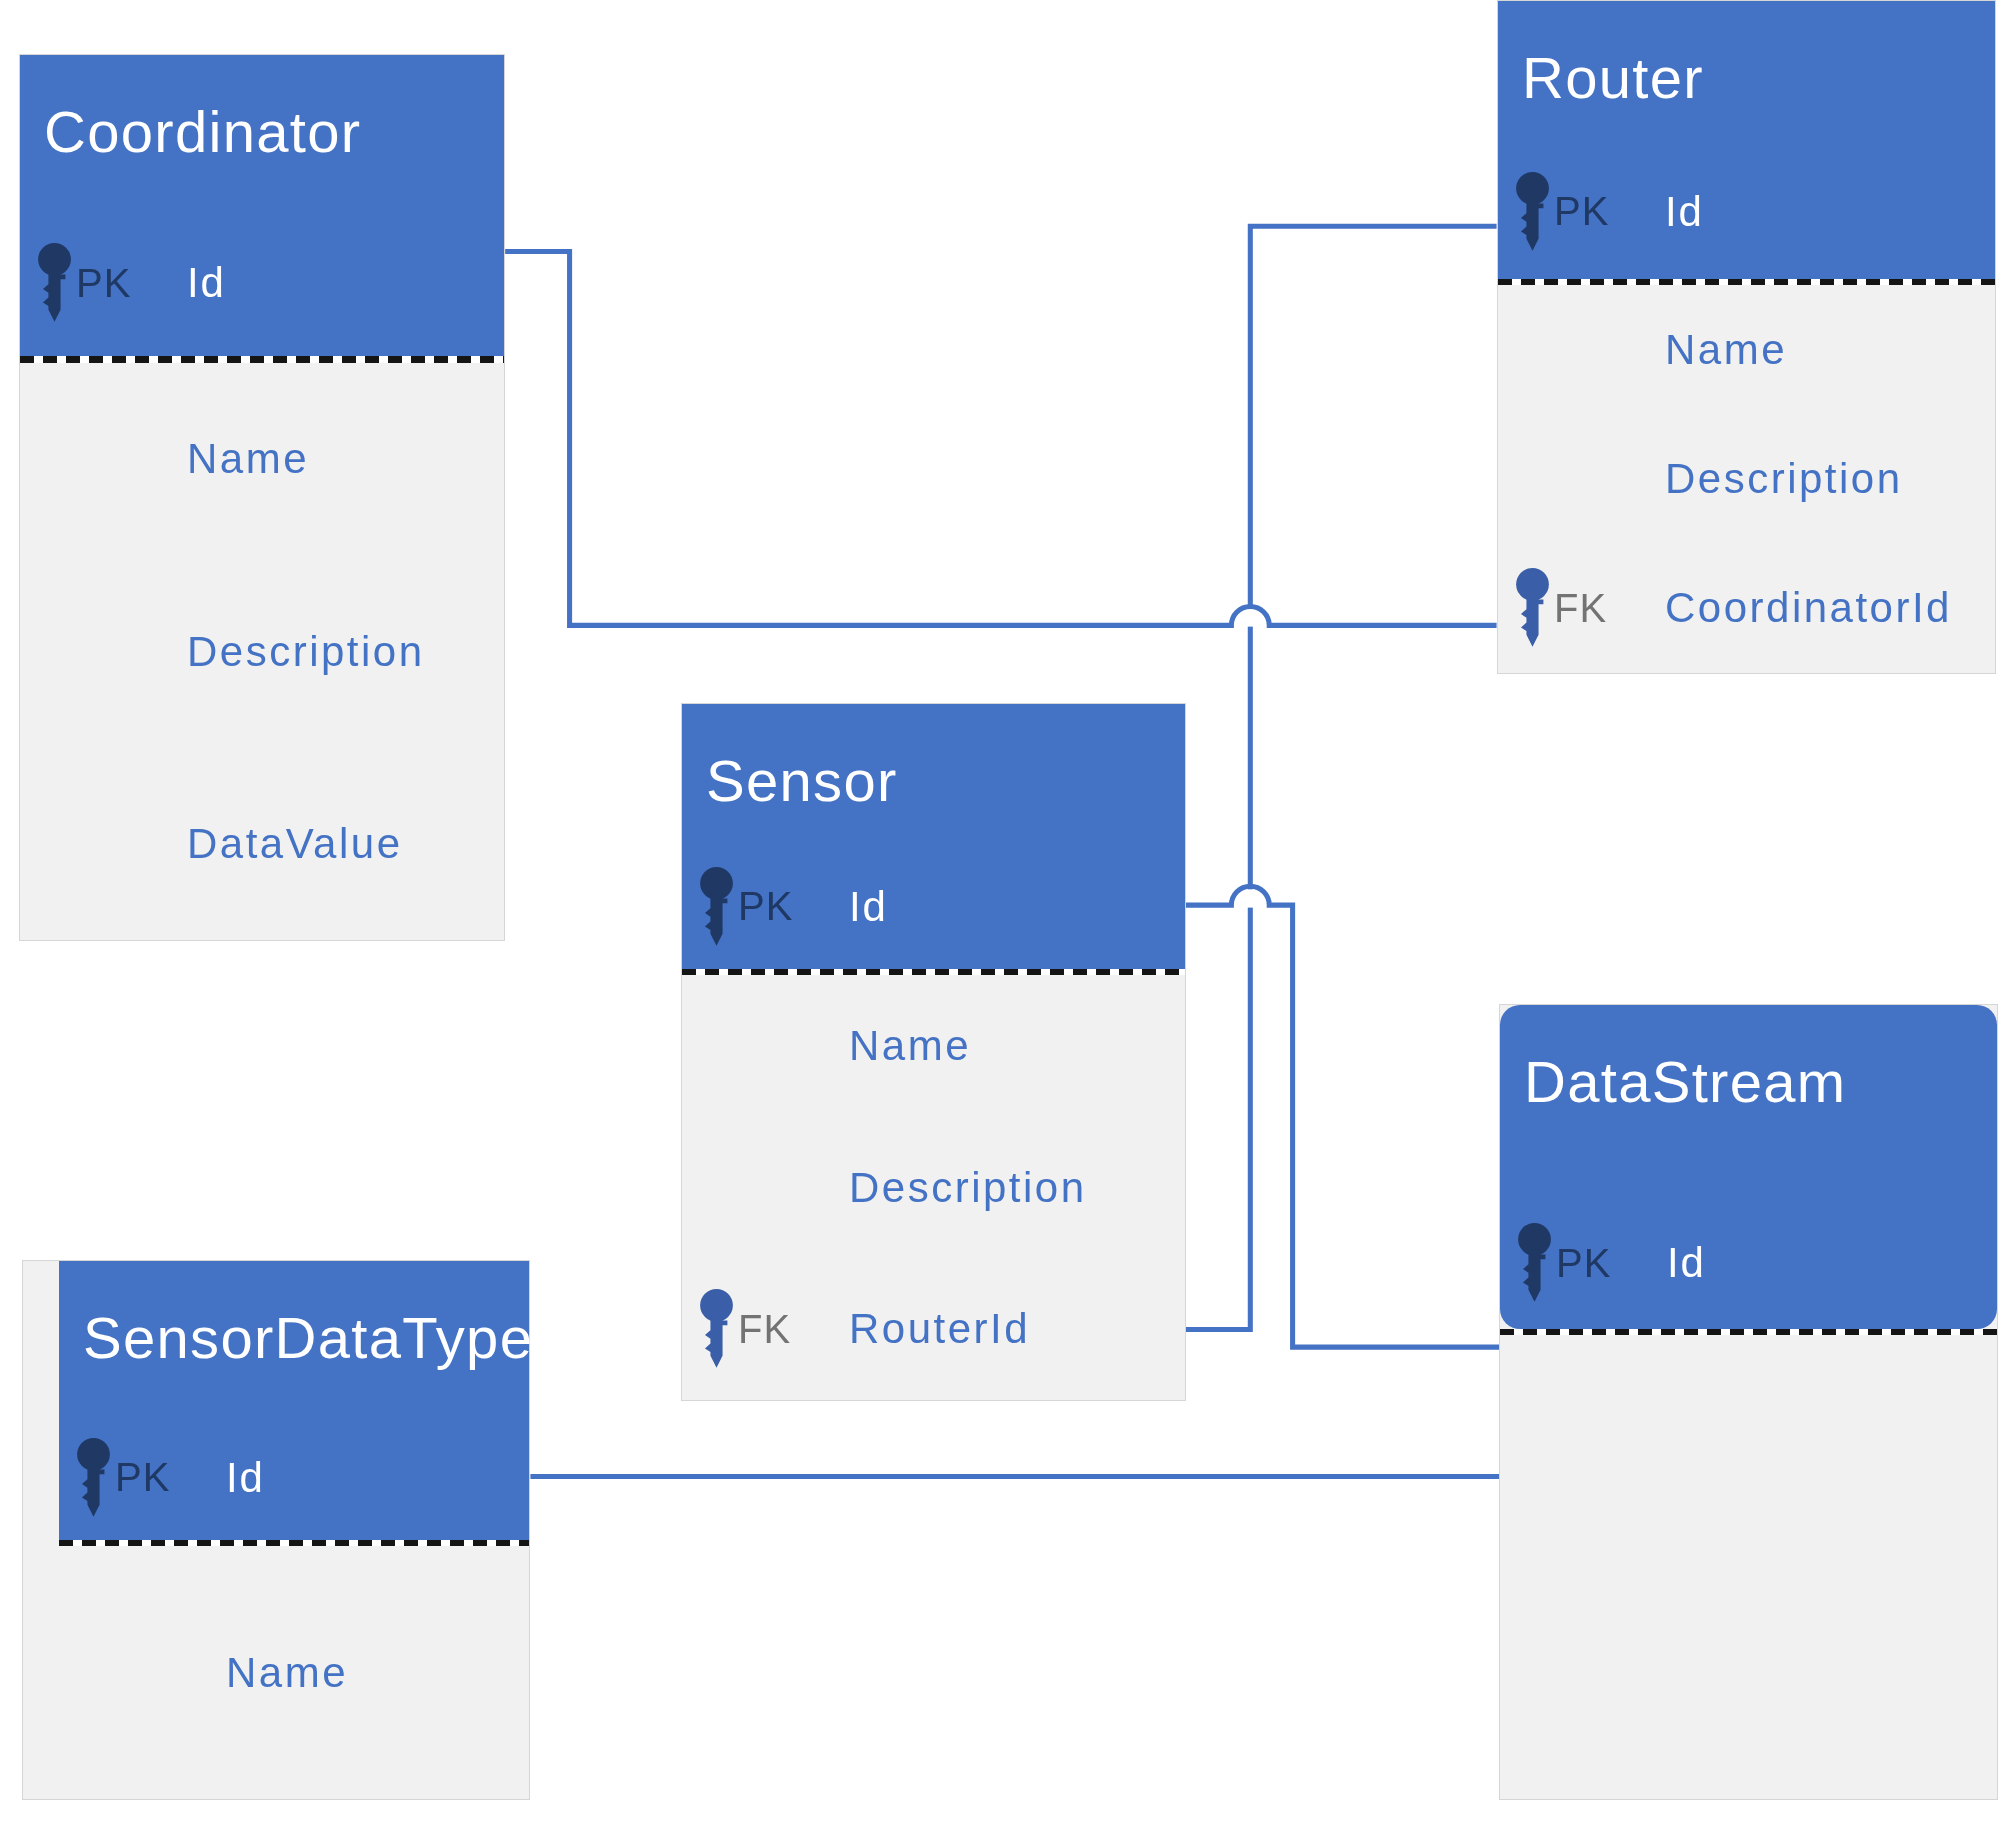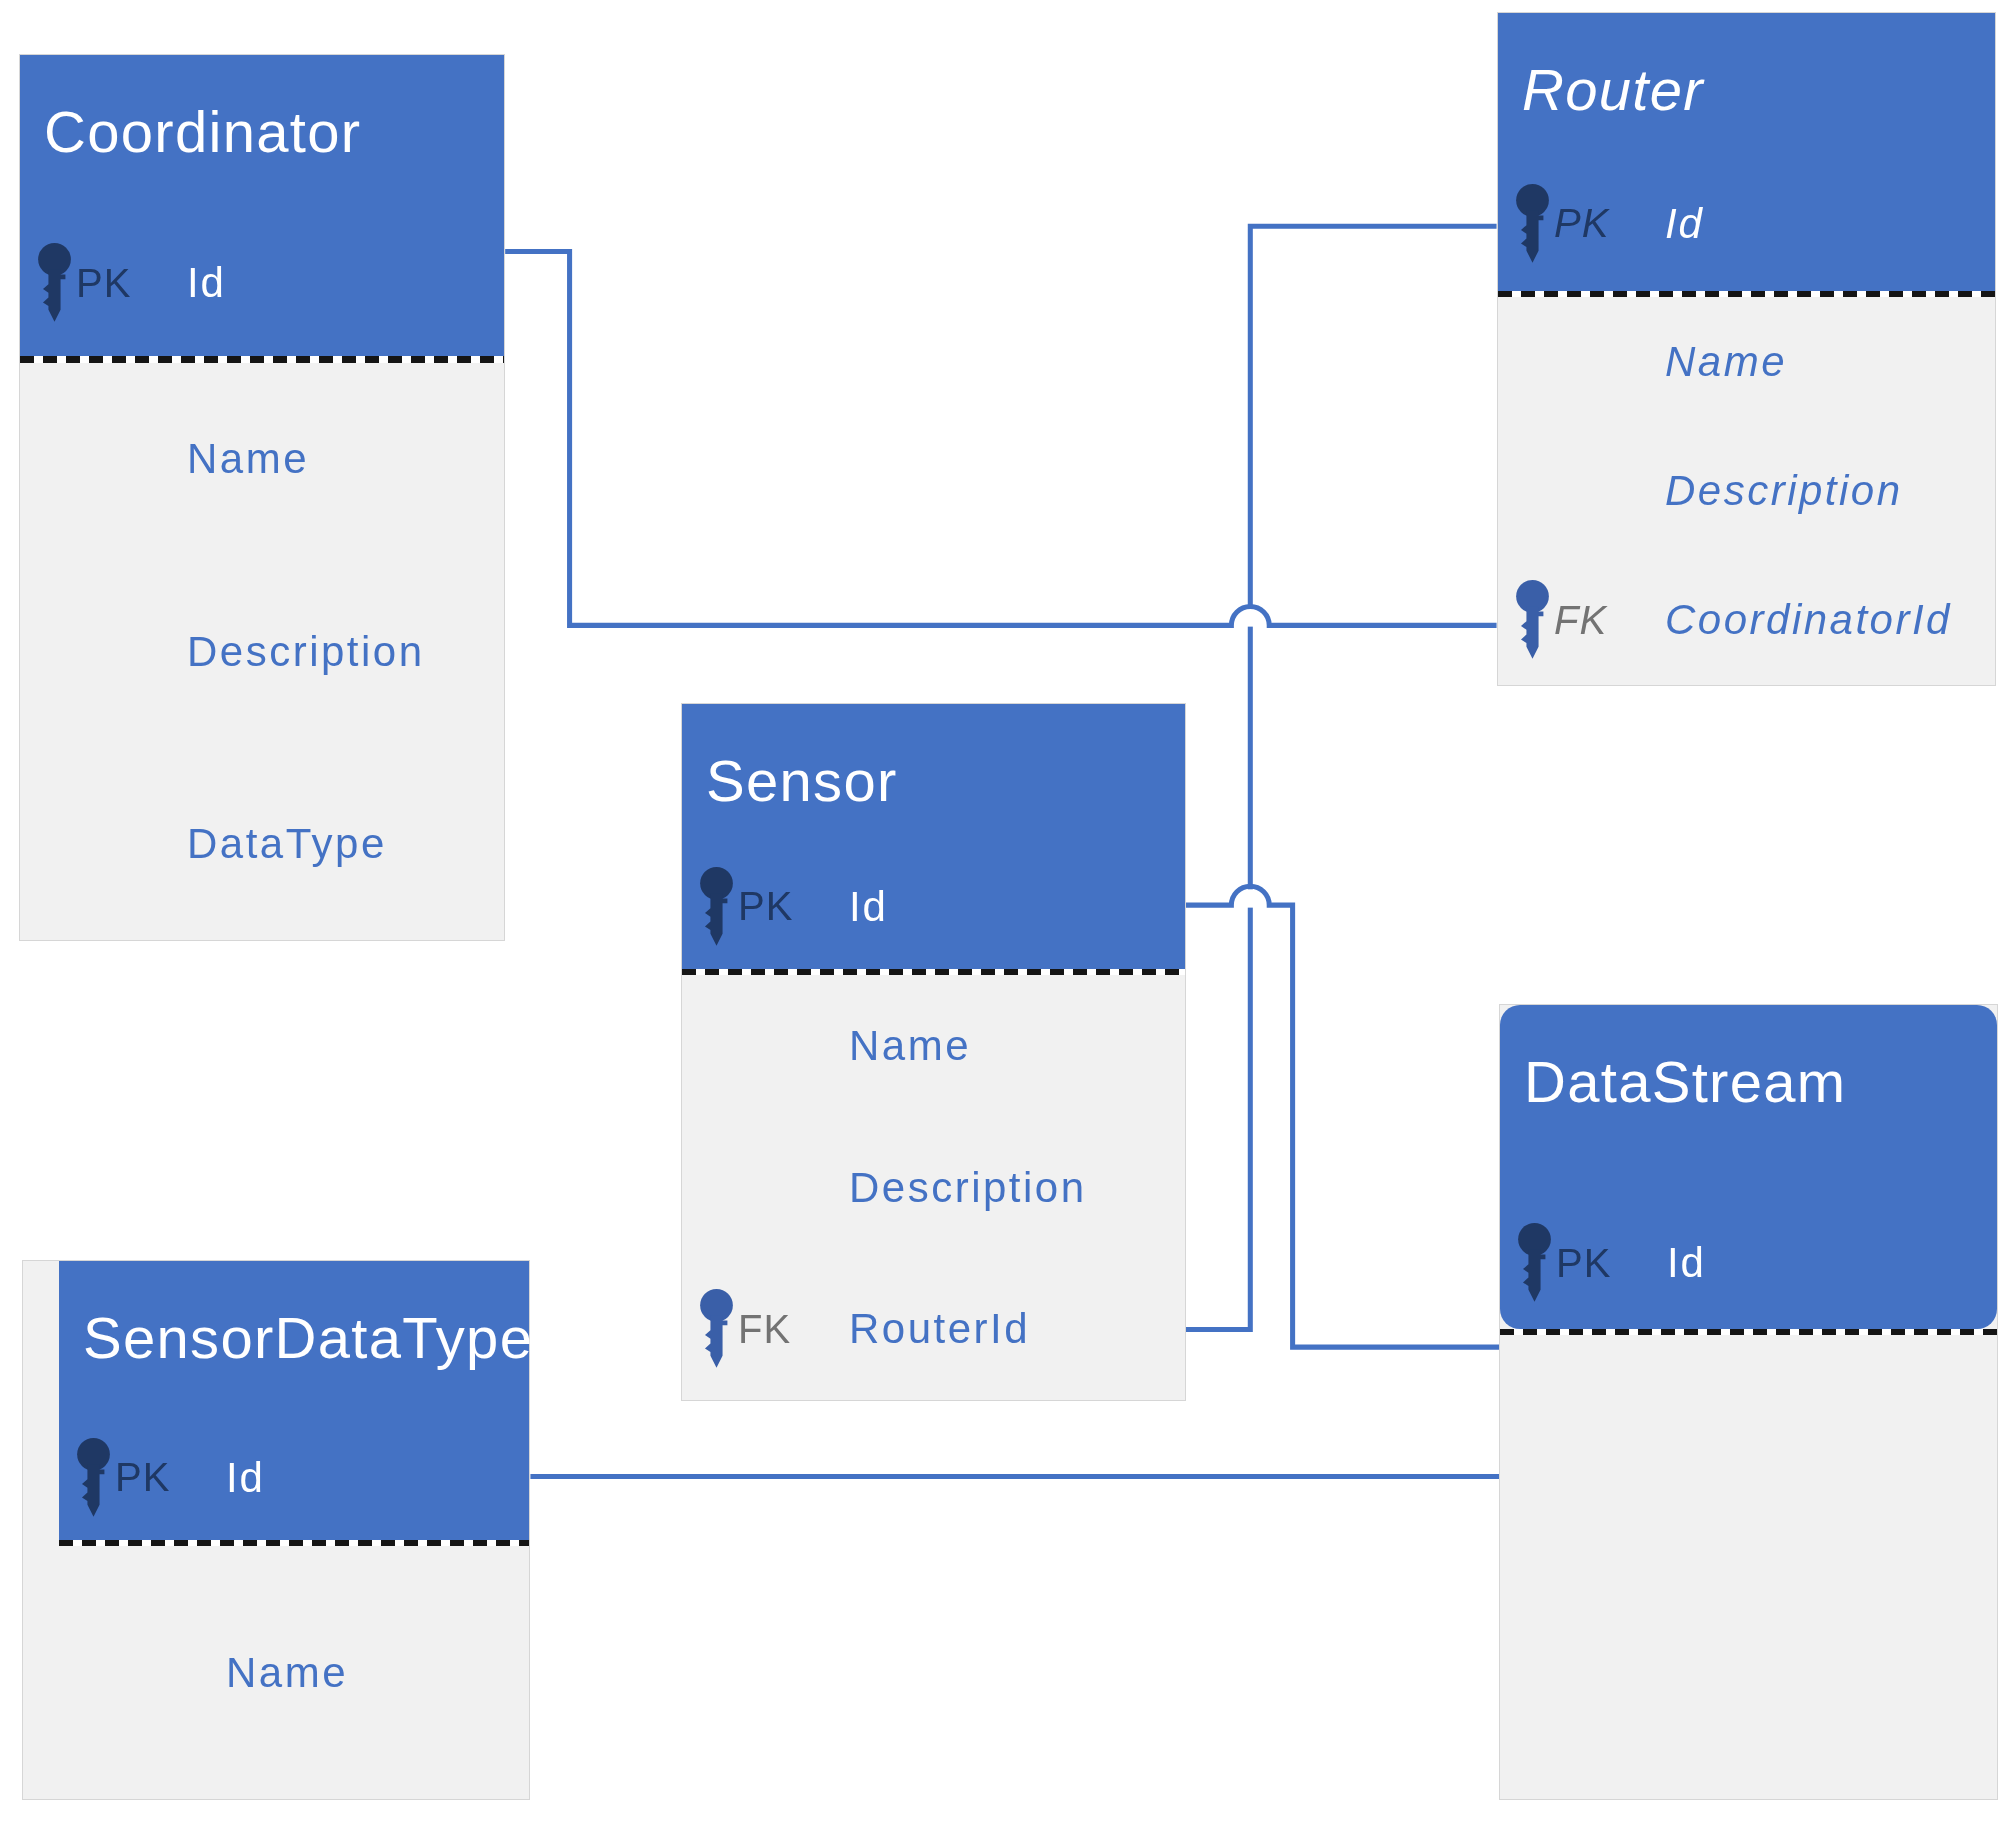--- a/index.html
+++ b/index.html
@@ -44,21 +44,21 @@
   .keylabel{font-size:40px;letter-spacing:1.3px;margin-left:2.5px;color:#737373;}
   .pk-label{color:#1F3864;}
   .field{font-size:42px;color:#4472C4;letter-spacing:2.5px;white-space:nowrap;}
   .ehead .field{color:#ffffff;letter-spacing:1.9px;}
 
   
   .e-coordinator{left:19px;top:23.4px;width:486px;height:887px;margin-top:31px;}
   .e-coordinator .ehead{height:301px;}
   .e-coordinator .pk-row{bottom:32px;}
 
-  .e-router{left:1497px;top:12px;width:499px;height:674px;font-style:italic;}
+  .e-router{left:1497px;top:0;width:499px;height:674px;}
   .e-router .ehead{height:278px;}
   .e-router .pk-row{bottom:26.5px;}
 
   .e-sensor{left:681px;top:703px;width:505px;height:698px;}
   .e-sensor .ehead{height:265px;padding-left:22px;}
   .e-sensor .pk-row{bottom:21.5px;}
 
   .e-sensordatatype{left:22px;top:1260px;width:508px;height:540px;padding-left:36px;}
   .e-sensordatatype .ehead{height:279px;}
   .e-sensordatatype .pk-row{bottom:21.5px;}
@@ -100,21 +100,21 @@
       <div class="row">
         <div class="keycell"></div>
         <span class="field">Name</span>
       </div>
       <div class="row">
         <div class="keycell"></div>
         <span class="field">Description</span>
       </div>
       <div class="row">
         <div class="keycell"></div>
-        <span class="field">DataType</span>
+        <span class="field">DataValue</span>
       </div>
     </div>
   </div>
 
   <div class="entity e-router">
     <div class="ehead">
       <div class="etitle">Router</div>
       <div class="row pk-row">
         <div class="keycell">
           <svg class="key pk" viewBox="0 0 60 132">

